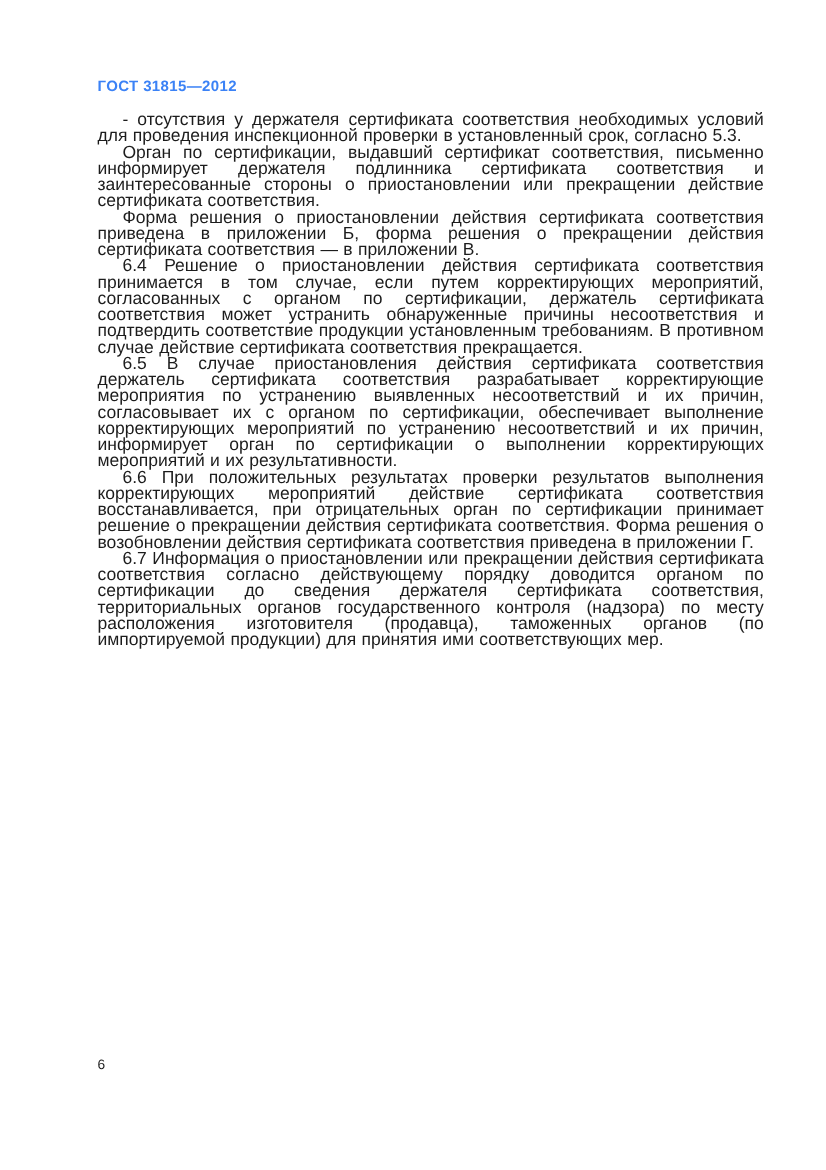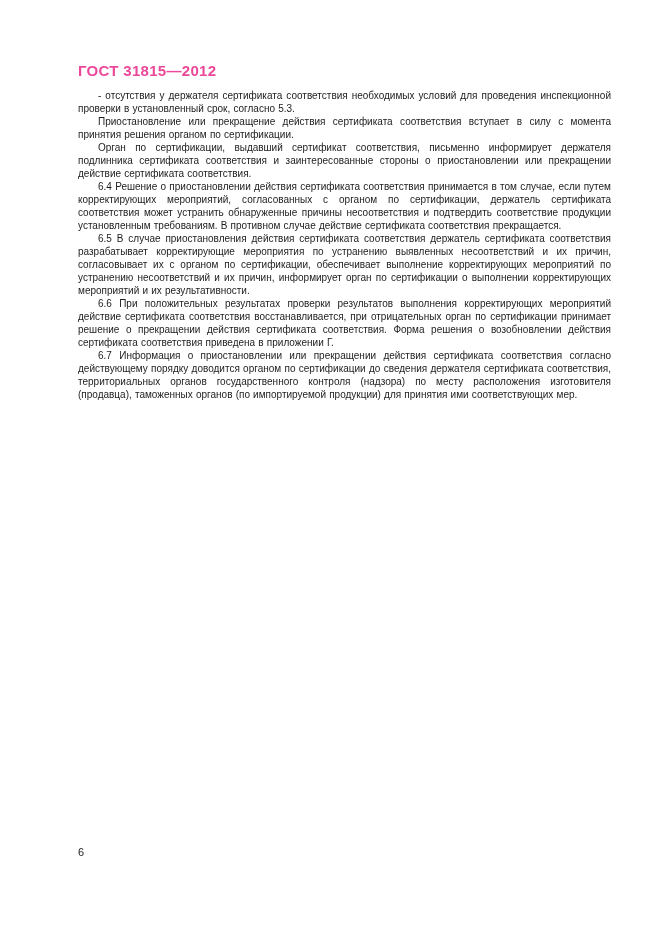--- a/index.html
+++ b/index.html
@@ -14,31 +14,31 @@
     height: 936px;
     background: #ffffff;
     overflow: hidden;
     font-family: "Liberation Sans", sans-serif;
     color: #1a1a1a;
   }
   .running-header {
     position: absolute;
     left: 78px;
     top: 62px;
-    font-size: 15px;
+    font-size: 12px;
     font-weight: bold;
     letter-spacing: 0.3px;
-    color: #ec4899;
+    color: #3b82f6;
   }
   .doc-body {
     position: absolute;
     left: 78px;
     top: 89px;
     width: 533px;
-    font-size: 10px;
+    font-size: 14px;
     line-height: 13px;
     text-align: justify;
     color: #1c1c1c;
   }
   .doc-body p {
     margin: 0;
     padding: 0;
     text-indent: 20px;
     word-spacing: 0.4px;
   }
@@ -52,22 +52,22 @@
 </style>
 </head>
 <body>
 
 <div class="page">
 
   <div class="running-header">ГОСТ 31815—2012</div>
 
   <div class="doc-body">
       <p>- отсутствия у держателя сертификата соответствия необходимых условий для проведения инспекционной проверки в установленный срок, согласно 5.3.</p>
-      <p>Приостановление или прекращение действия сертификата соответствия вступает в силу с момента принятия решения органом по сертификации.</p>
       <p>Орган по сертификации, выдавший сертификат соответствия, письменно информирует держателя подлинника сертификата соответствия и заинтересованные стороны о приостановлении или прекращении действие сертификата соответствия.</p>
+      <p>Форма решения о приостановлении действия сертификата соответствия приведена в приложении Б, форма решения о прекращении действия сертификата соответствия — в приложении В.</p>
       <p>6.4 Решение о приостановлении действия сертификата соответствия принимается в том случае, если путем корректирующих мероприятий, согласованных с органом по сертификации, держатель сертификата соответствия может устранить обнаруженные причины несоответствия и подтвердить соответствие продукции установленным требованиям. В противном случае действие сертификата соответствия прекращается.</p>
       <p>6.5 В случае приостановления действия сертификата соответствия держатель сертификата соответствия разрабатывает корректирующие мероприятия по устранению выявленных несоответствий и их причин, согласовывает их с органом по сертификации, обеспечивает выполнение корректирующих мероприятий по устранению несоответствий и их причин, информирует орган по сертификации о выполнении корректирующих мероприятий и их результативности.</p>
       <p>6.6 При положительных результатах проверки результатов выполнения корректирующих мероприятий действие сертификата соответствия восстанавливается, при отрицательных орган по сертификации принимает решение о прекращении действия сертификата соответствия. Форма решения о возобновлении действия сертификата соответствия приведена в приложении Г.</p>
       <p>6.7 Информация о приостановлении или прекращении действия сертификата соответствия согласно действующему порядку доводится органом по сертификации до сведения держателя сертификата соответствия, территориальных органов государственного контроля (надзора) по месту расположения изготовителя (продавца), таможенных органов (по импортируемой продукции) для принятия ими соответствующих мер.</p>
     </div>
 
   <div class="page-number">6</div>
 
 </div>
 

